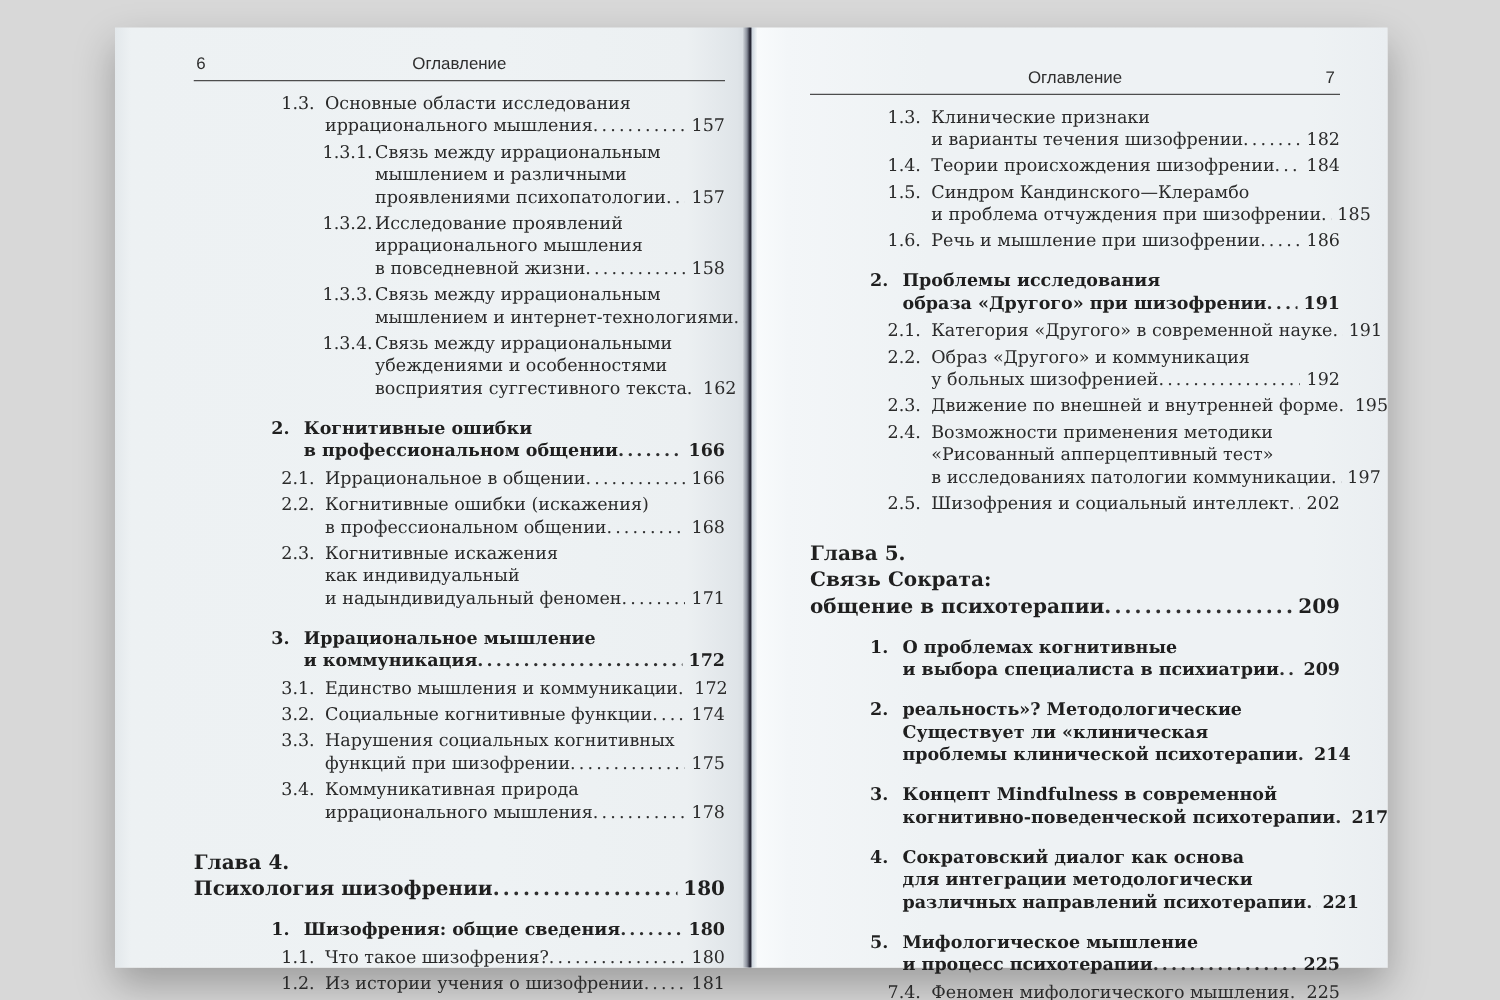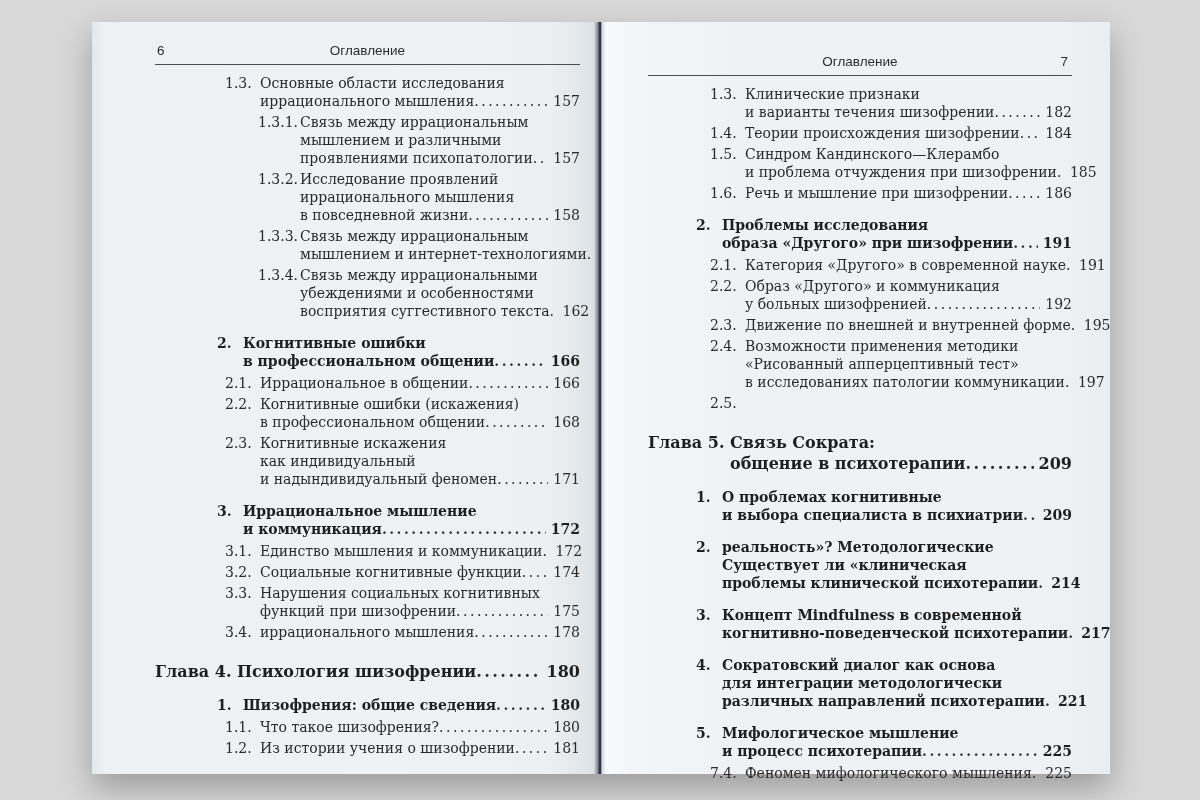--- a/index.html
+++ b/index.html
@@ -47,21 +47,21 @@
   .entry .lbl{flex:0 0 auto;}
   .entry .body{flex:1 1 auto;min-width:0;}
   .entry .line{white-space:nowrap;}
   .entry .line.last{display:flex;align-items:baseline;}
   .entry .txt{flex:0 1 auto;white-space:nowrap;}
   .leader{flex:1 1 10px;min-width:8px;overflow:hidden;white-space:nowrap;color:#2e2e2e;}
   .leader::after{content:"...................................................................................";letter-spacing:2.5px;}
   .num{flex:0 0 auto;padding-left:5px;text-align:right;}
 
   .entry.bold{font-weight:bold;color:#1f1f1f;}
-  .level-chapter{margin-top:20px;margin-bottom:7px;font-size:16px;line-height:21px;}
+  .level-chapter{margin-top:20px;margin-bottom:7px;font-size:16px;line-height:21px;flex-direction:column;}
   .level-chapter .lbl{width:82px;}
   .level-section{margin-top:14px;margin-bottom:4px;}
   .level-section .lbl{width:26px;}
   .page-left  .level-section{padding-left:62px;}
   .page-right .level-section{padding-left:48px;}
   .level-subsection .lbl{width:35px;}
   .page-left  .level-subsection{padding-left:70px;}
   .page-right .level-subsection{padding-left:62px;}
   .level-subsubsection{padding-left:103px;}
   .level-subsubsection .lbl{width:42px;}
@@ -217,20 +217,21 @@
             <div class="line last">
               <span class="txt">функций при шизофрении</span>
               <span class="leader"></span>
               <span class="num">175</span>
             </div>
           </div>
         </div>
         <div class="entry level-subsection">
           <span class="lbl">3.4.</span>
           <div class="body">
+            <div class="line"><span class="txt">Коммуникативная природа</span></div>
             <div class="line last">
               <span class="txt">иррационального мышления</span>
               <span class="leader"></span>
               <span class="num">178</span>
             </div>
           </div>
         </div>
         <div class="entry level-chapter bold">
           <span class="lbl">Глава 4.</span>
           <div class="body">
@@ -371,20 +372,27 @@
             <div class="line"><span class="txt">«Рисованный апперцептивный тест»</span></div>
             <div class="line last">
               <span class="txt">в исследованиях патологии коммуникации</span>
               <span class="leader"></span>
               <span class="num">197</span>
             </div>
           </div>
         </div>
         <div class="entry level-subsection">
           <span class="lbl">2.5.</span>
+          <div class="body">
+            <div class="line last">
+              <span class="txt">Шизофрения и социальный интеллект</span>
+              <span class="leader"></span>
+              <span class="num">202</span>
+            </div>
+          </div>
         </div>
         <div class="entry level-chapter bold">
           <span class="lbl">Глава 5.</span>
           <div class="body">
             <div class="line"><span class="txt">Связь Сократа:</span></div>
             <div class="line last">
               <span class="txt">общение в психотерапии</span>
               <span class="leader"></span>
               <span class="num">209</span>
             </div>

